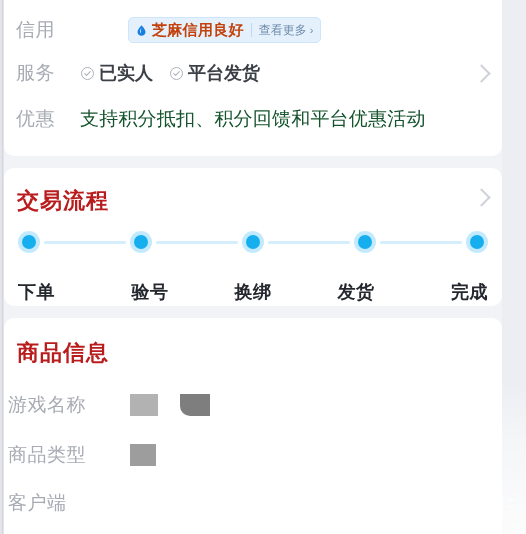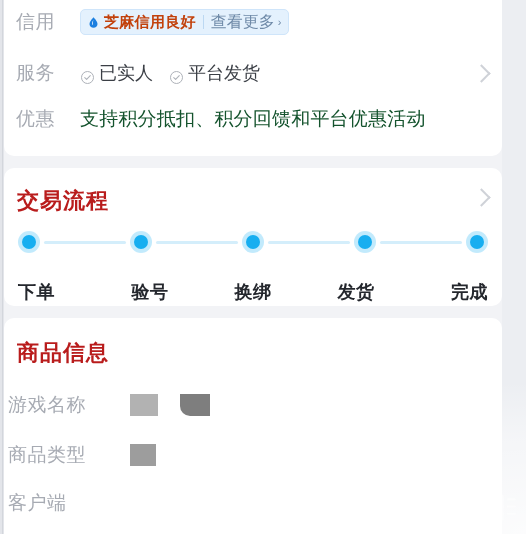--- a/index.html
+++ b/index.html
@@ -103,35 +103,36 @@
   }
   .badge-sep {
     width: 1px;
     height: 14px;
     background: #bcd8f2;
     margin: 0 7px;
     flex: none;
   }
   .badge-more {
     color: #6f8aa8;
-    font-size: 16px;
+    font-size: 12px;
     white-space: nowrap;
   }
   .badge-chev {
     margin-left: 3px;
     color: #6f8aa8;
     font-size: 11px;
     line-height: 1;
   }
 
   
   .svc-tag {
     display: inline-flex;
-    align-items: flex-end;
+    align-items: center;
     margin-right: 16px;
+    font-weight: bold;
   }
   .check-circle {
     width: 15px; height: 15px;
     margin-right: 4px;
     flex: none;
     display: block;
   }
   .svc-text {
     color: #3b3f46;
     font-size: 18px;
@@ -285,21 +286,21 @@
 </head>
 <body>
 
 <div id="app">
 
   <div class="page-edge-left"></div>
   <div class="page-right"></div>
 
   <div class="card card-top">
 
-    <div class="info-row" style="top:13px; height:34px;">
+    <div class="info-row" style="top:21px; height:34px;gap:48px;">
       <div class="row-label">信用</div>
       <div class="row-body">
         <div class="credit-badge">
           <svg class="sesame-icon" viewBox="0 0 24 24">
             <path d="M12 2.2 C12 2.2 4.6 9.6 4.6 14.6 C4.6 18.9 8.0 21.8 12 21.8 C16 21.8 19.4 18.9 19.4 14.6 C19.4 9.6 12 2.2 12 2.2 Z" fill="#1b7fe0"></path>
             <path d="M9.4 13.4 C9.4 11.3 10.6 9.2 12 7.6 C11.0 10.0 10.6 11.8 10.9 14.2 C11.1 15.9 10.3 16.9 9.9 16.3 C9.5 15.7 9.4 14.6 9.4 13.4 Z" fill="#ffffff" opacity=".92"></path>
           </svg>
           <span class="credit-text">芝麻信用良好</span>
           <span class="badge-sep"></span>
           <span class="badge-more">查看更多</span>

